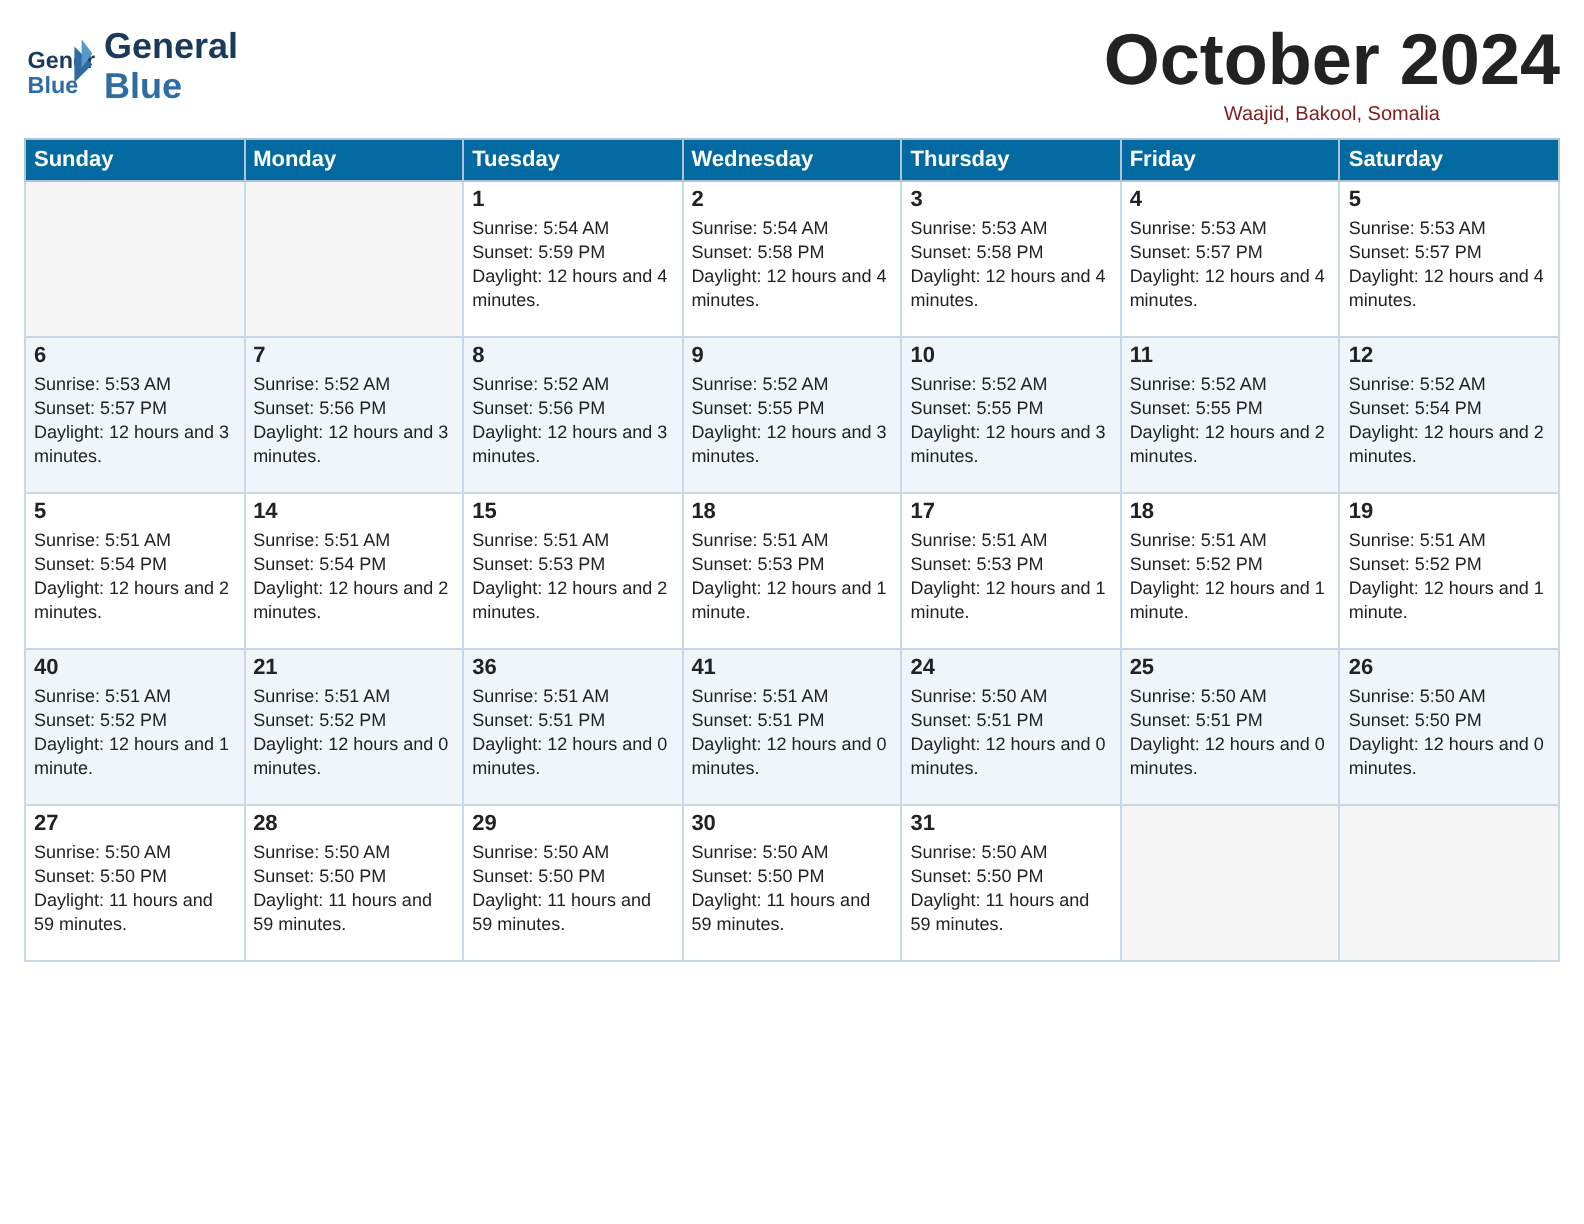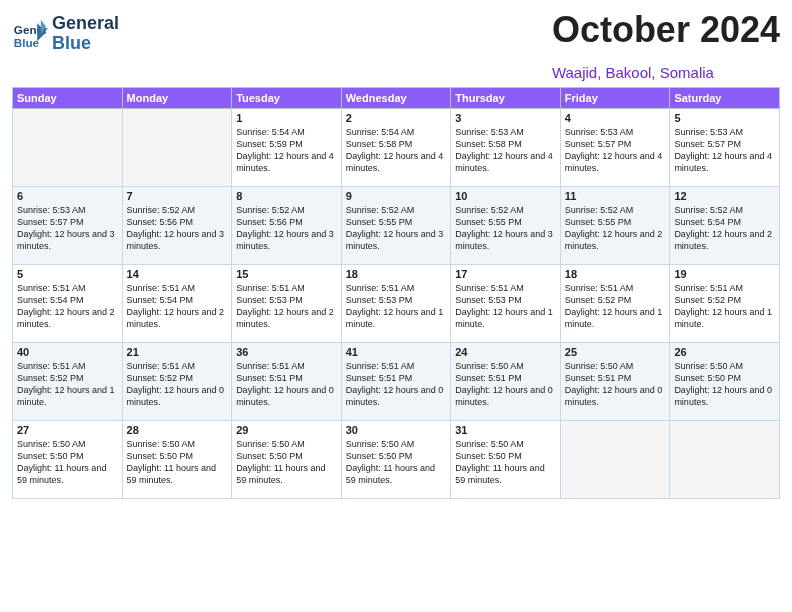--- a/index.html
+++ b/index.html
@@ -30,40 +30,40 @@
       font-weight: bold;
       color: #1a3a5c;
       line-height: 1.1;
     }
     .logo-icon {
       width: 36px;
       height: 36px;
       margin-right: 4px;
     }
     .title-block {
-      text-align: left;
+      text-align: center;
     }
     .month-title {
       font-size: 36px;
       font-weight: bold;
       color: #222;
       line-height: 1.1;
     }
     .location-title {
-      font-size: 15px;
-      color: #6d28d9;
-      margin-top: 14px;
+      font-size: 10px;
+      color: #7f1d1d;
+      margin-top: 2px;
     }
     .calendar {
       width: 100%;
       border-collapse: collapse;
       table-layout: fixed;
     }
     .calendar th {
-      background: #8b5cf6;
+      background: #0369a1;
       color: #fff;
       font-size: 11px;
       font-weight: bold;
       padding: 4px 4px;
       text-align: left;
       border: 1px solid #b0c4d8;
     }
     .calendar td {
       border: 1px solid #c8d8e8;
       vertical-align: top;

